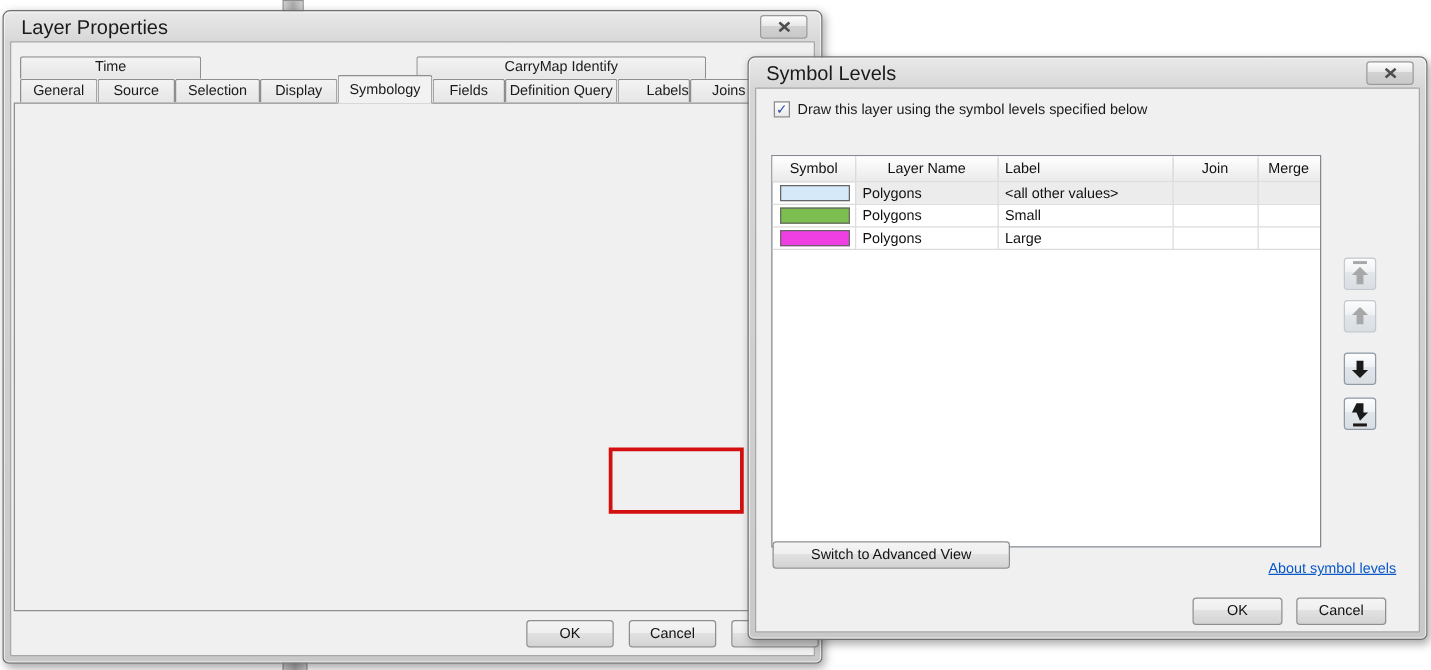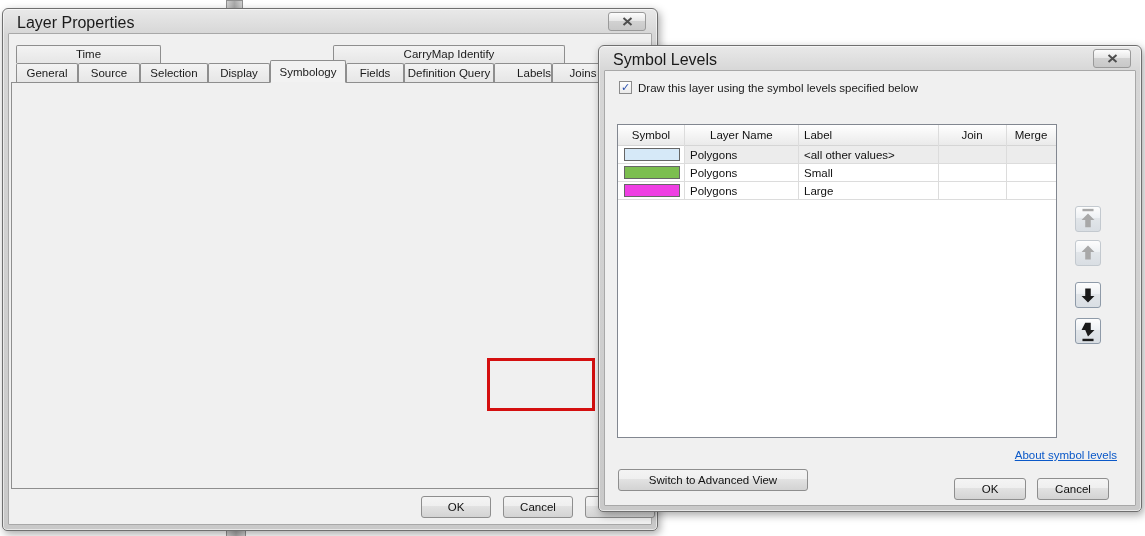--- a/index.html
+++ b/index.html
@@ -294,21 +294,21 @@
         <span class="cell" style="left: 186px;">Large</span>
         <span class="cell" style="left: 326px;"></span>
         <span class="cell" style="left: 394px;"></span>
       </div>
       <div class="vline" style="left: 66px; height: 75px;"></div>
       <div class="vline" style="left: 180px; height: 75px;"></div>
       <div class="vline" style="left: 320px; height: 75px;"></div>
       <div class="vline" style="left: 388px; height: 75px;"></div>
     </div>
 
-  <div class="btn" style="left:19px;top:423px;width:190px;height:22px;">Switch to Advanced View</div>
+  <div class="btn" style="left:19px;top:387px;width:190px;height:22px;">Switch to Advanced View</div>
   <span class="link" style="right:24px;top:403px;">About symbol levels</span>
 
   <div class="btn" style="left:355px;top:432px;width:72px;height:22px;">OK</div>
   <div class="btn" style="left:438px;top:432px;width:72px;height:22px;">Cancel</div>
 <div class="icon-btn dis" style="left: 476px; top: 160px; width: 26px; height: 26px;">
       <svg width="26" height="26" viewBox="0 0 26 26">
         <rect x="7" y="2" width="12" height="2.6" fill="#a8a8a8"></rect>
         <polygon points="13,7 20,14 16,14 16,22 10,22 10,14 6,14" fill="#a8a8a8"></polygon>
       </svg>
     </div>

